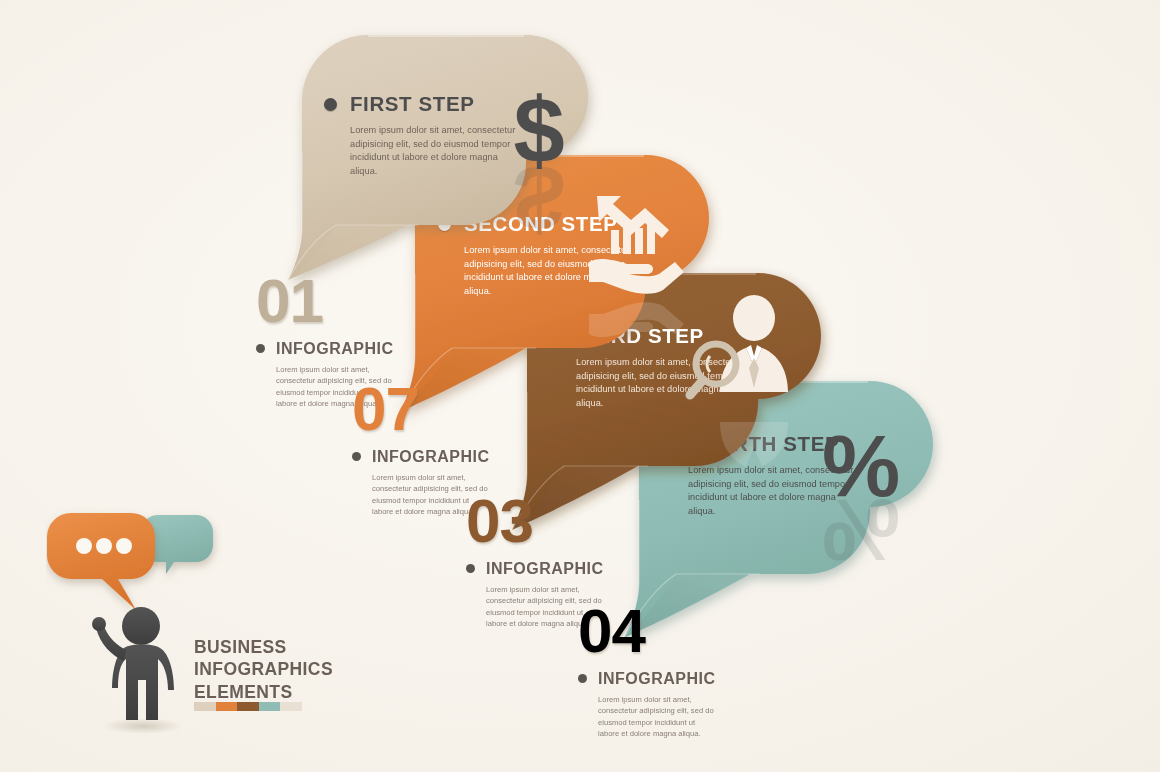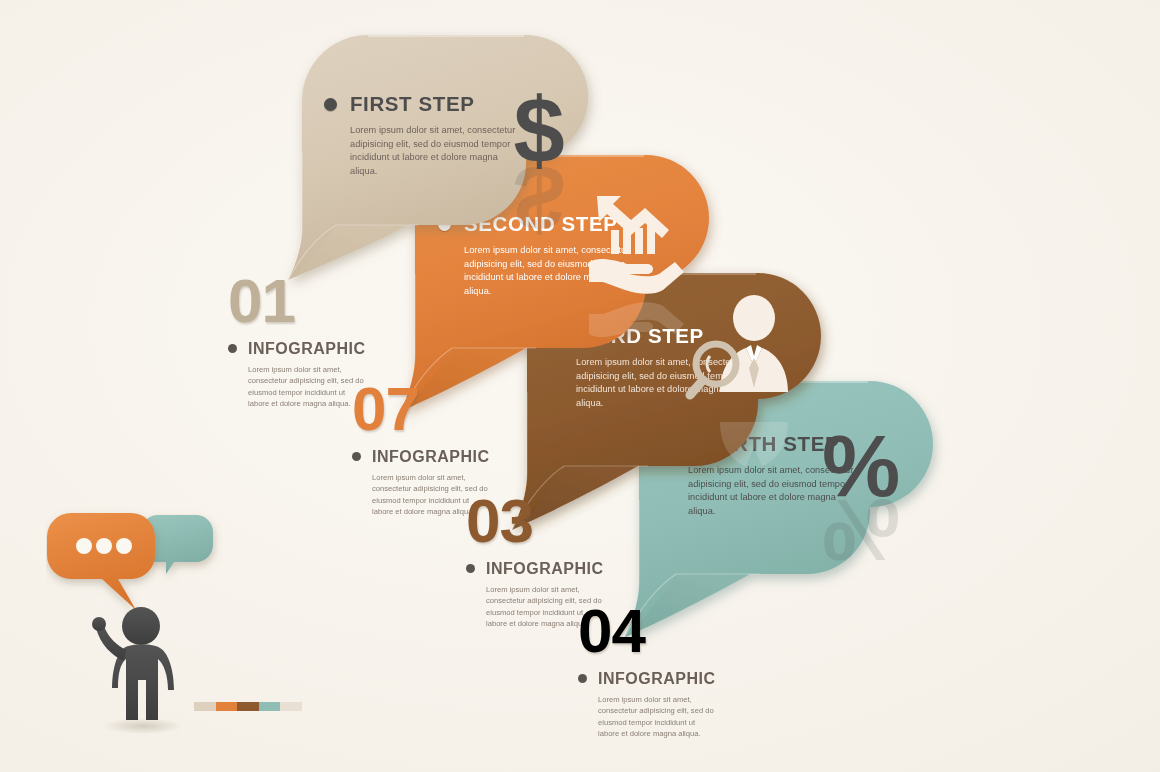--- a/index.html
+++ b/index.html
@@ -342,21 +342,21 @@
     <div class="step-icon" style="left:212px; top:38px;">
       <svg width="90" height="125" viewBox="0 0 90 125">
         <text x="45" y="80" text-anchor="middle" font-family="'Liberation Sans',sans-serif" font-size="88" font-weight="bold" fill="#4D4D4D">%</text>
         <g opacity="0.15" transform="translate(0,164) scale(1,-1)">
           <text x="45" y="80" text-anchor="middle" font-family="'Liberation Sans',sans-serif" font-size="88" font-weight="bold" fill="#4D4D4D">%</text>
         </g>
       </svg>
     </div>
   </div>
 
-  <div class="info-block" style="left:228px; top:272px;">
+  <div class="info-block" style="left:256px; top:272px;">
     <div class="info-num" style="color:#BFB09A;">01</div>
     <div class="info-head">
       <span class="info-dot"></span>
       <span class="info-title">INFOGRAPHIC</span>
     </div>
     <div class="info-body">Lorem ipsum dolor sit amet, consectetur adipisicing elit, sed do eiusmod tempor incididunt ut labore et dolore magna aliqua.</div>
   </div>
 
   <div class="info-block" style="left:352px; top:380px;">
     <div class="info-num" style="color:#E2813C;">07</div>
@@ -434,20 +434,25 @@
                  L122 192 C122 178 118 166 112 161
                  L112 222 L100 222 L100 182 L92 182 L92 222 L80 222
                  L80 161 C74 166 72 176 72 190 L66 190
                  C66 174 70 156 78 150 Z"></path>
 
         <path d="M80 152 C72 148 62 140 58 128 L50 130 C54 146 66 158 78 163 Z"></path>
         <circle cx="53" cy="126" r="7"></circle>
       </g>
     </svg>
 
+    <div id="brand-text">
+      <div>BUSINESS</div>
+      <div>INFOGRAPHICS</div>
+      <div>ELEMENTS</div>
+    </div>
 
     <div id="swatches">
       <span style="background:#DDD0BC;"></span>
       <span style="background:#E2813C;"></span>
       <span style="background:#8C5A2E;"></span>
       <span style="background:#8FBDB5;"></span>
       <span style="background:#E8E0D2;"></span>
     </div>
   </div>
 

